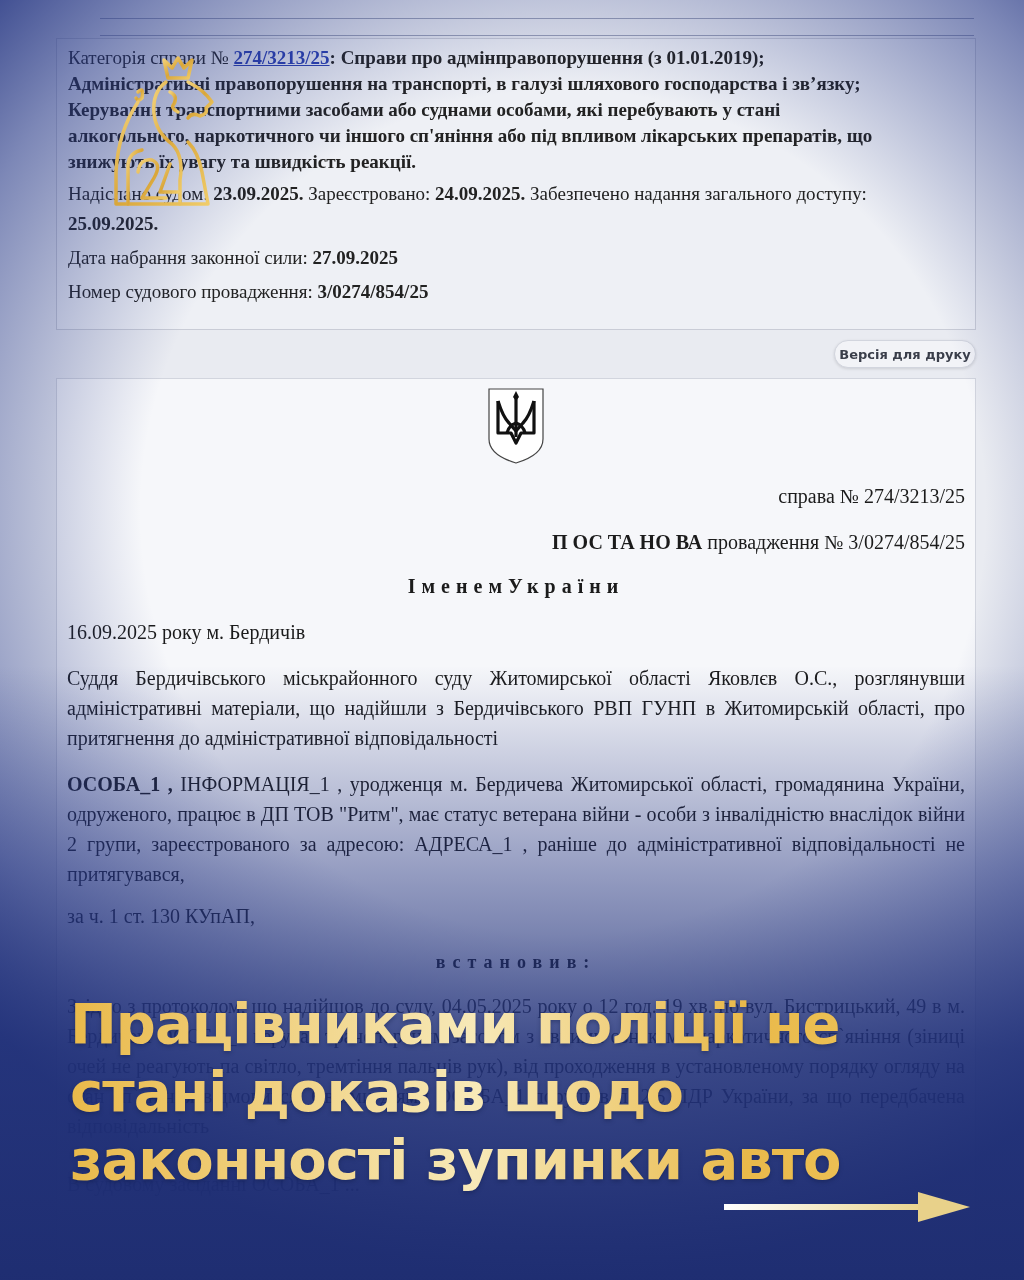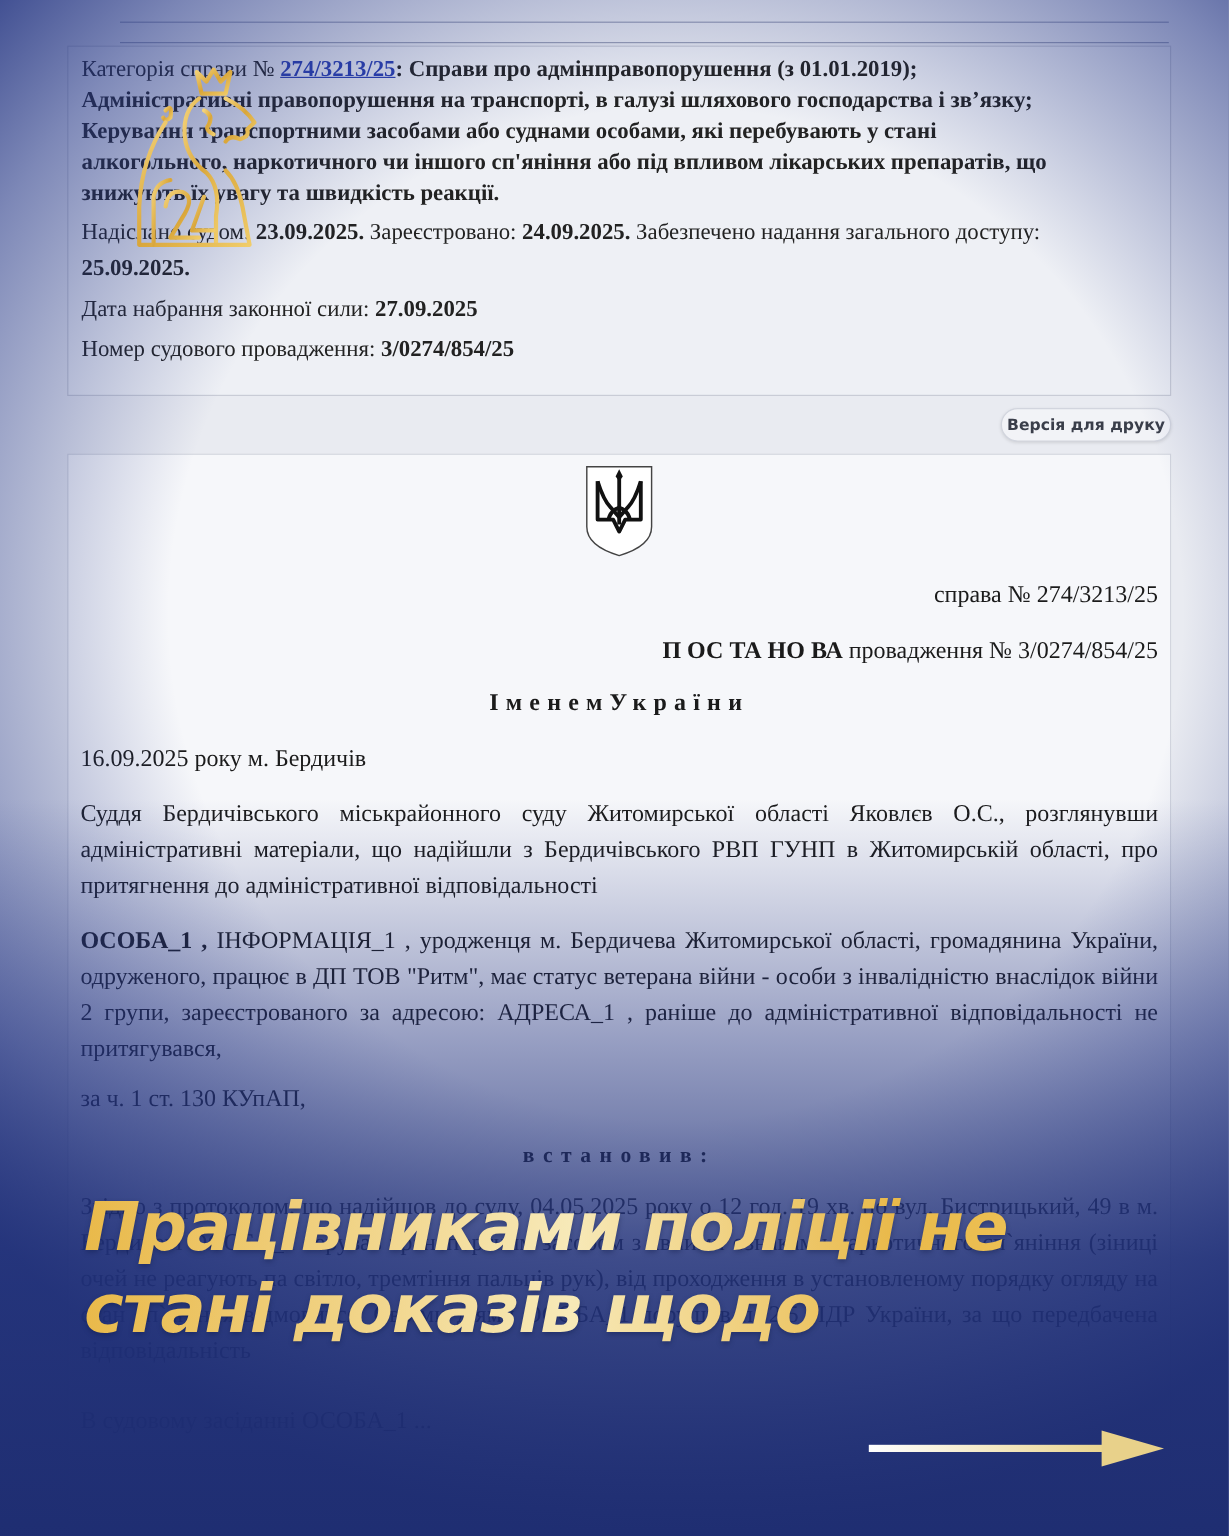--- a/index.html
+++ b/index.html
@@ -77,21 +77,21 @@
   
   .headline {
     position: absolute; left: 70px; top: 990px; width: 900px;
     font-family: "DejaVu Sans", sans-serif; font-weight: bold;
     font-size: 56px; line-height: 68px; letter-spacing: -1px;
     background: linear-gradient(90deg, #e9b94a 0%, #f7e9b8 45%, #e9b94a 75%, #f0c860 100%);
     -webkit-background-clip: text; background-clip: text;
     color: transparent;
     filter: drop-shadow(0 2px 2px rgba(10,20,60,0.35));
   }
-  .headline div { white-space: nowrap; font-style: italic; }
+  .headline div { white-space: nowrap; }
   .arrow {
     position: absolute; left: 722px; top: 1190px; width: 250px; height: 34px;
   }
 </style>
 </head>
 <body>
 
 <div class="page">
   <div class="topbar-lines"></div>
 
@@ -167,20 +167,21 @@
     <path d="M20 152 V112 Q22 100 34 98"></path>
     <path d="M30 120 Q32 106 44 108 Q54 112 46 126 L34 146 H58"></path>
     <path d="M62 112 L52 140 H70"></path>
     <path d="M60 150 L66 150"></path>
   </g>
 </svg>
 
 <div class="headline">
   <div>Працівниками поліції не</div>
   <div>стані доказів щодо</div>
+  <div>законності зупинки авто</div>
 </div>
 
 <svg class="arrow" viewBox="0 0 250 34">
   <defs>
     <linearGradient id="arrowg" x1="0" y1="0" x2="1" y2="0">
       <stop offset="0" stop-color="#ffffff"></stop>
       <stop offset="1" stop-color="#ead48c"></stop>
     </linearGradient>
   </defs>
   <rect x="2" y="14" width="200" height="6" fill="url(#arrowg)"></rect>

